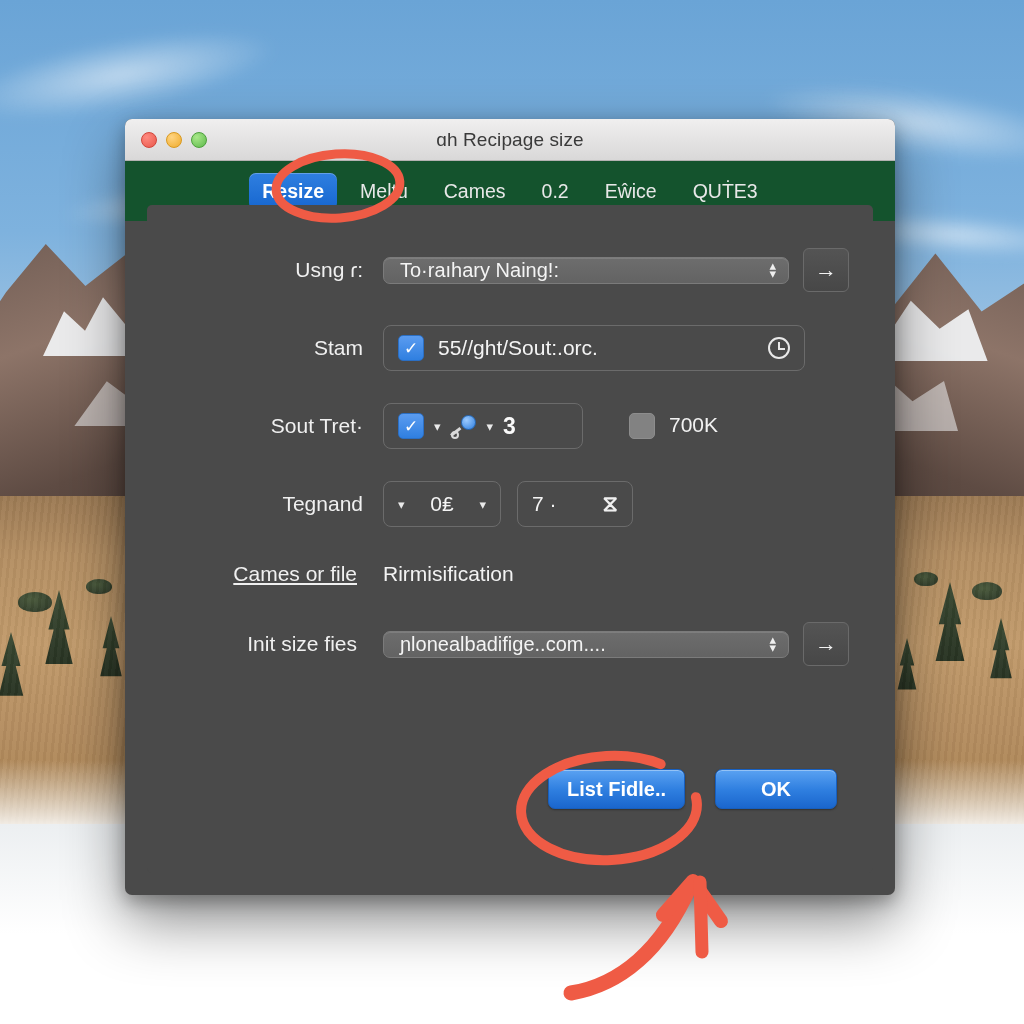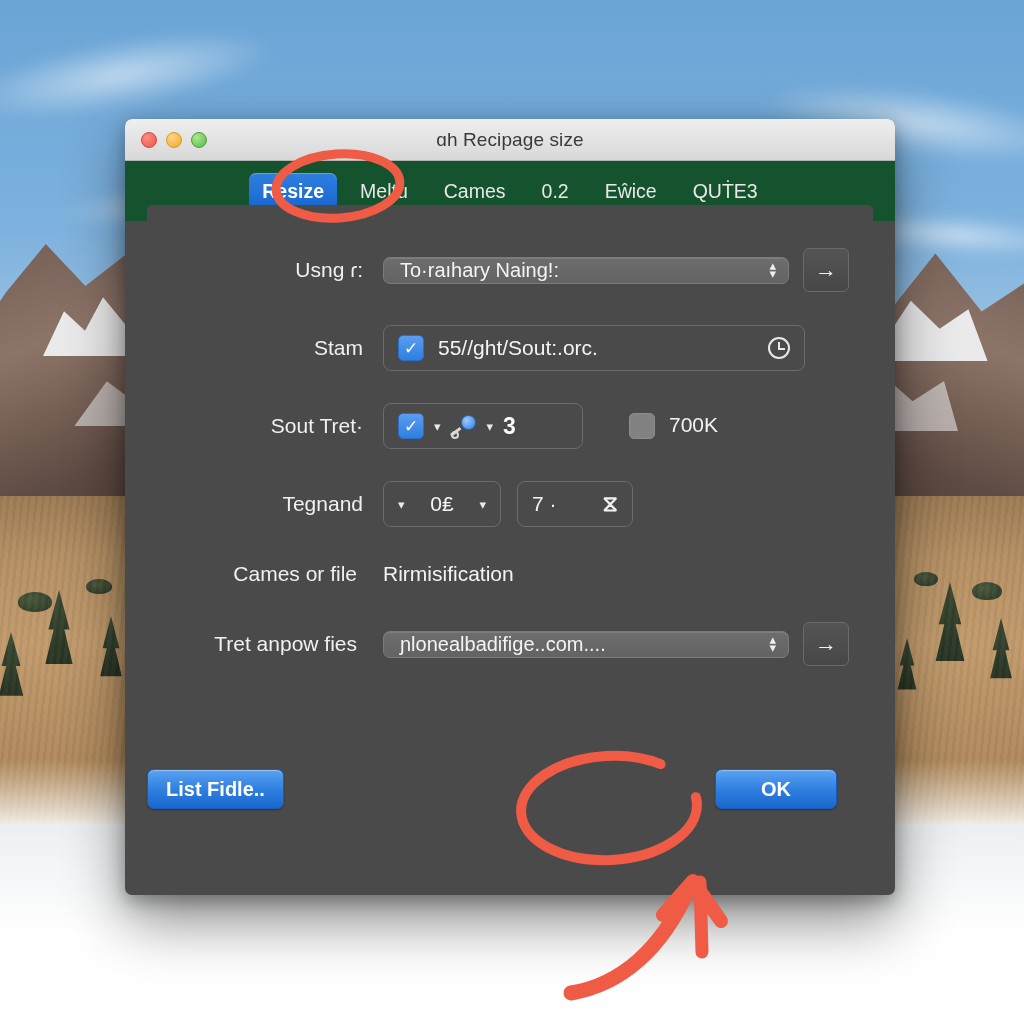--- a/index.html
+++ b/index.html
@@ -196,21 +196,21 @@
   .num { font-size: 23px; font-weight: 700; color: #fafafa; }
   .hourglass {
     font-size: 22px; color: #efefef; font-weight: 700;
   }
   .plain-text { color: #f3f3f3; font-size: 21px; }
   .small-chk-label { color:#f2f2f2; font-size: 21px; }
 
   
   #footer {
     position: absolute; left: 0; right: 0; bottom: 64px;
-    display: flex; justify-content: space-between; gap: 21px; padding-right: 36px;
+    display: flex; justify-content: flex-end; gap: 30px; padding-right: 36px;
   }
   .btn {
     min-width: 122px; height: 40px; border-radius: 7px;
     background: linear-gradient(180deg,#5aa2f2 0%, #2f7fe0 52%, #1a66cd 100%);
     border: 1px solid #175fbf;
     color: #fff; font-size: 20px; font-weight: 700;
     display: flex; align-items: center; justify-content: center;
     box-shadow: inset 0 1px 0 rgba(255,255,255,.35), 0 1px 2px rgba(0,0,0,.35);
     padding: 0 18px; white-space: nowrap;
   }
@@ -321,26 +321,26 @@
         <span>0₤</span>
         <span class="caret">▾</span>
       </div>
       <div class="field-box" style="width:116px; margin-left:16px; justify-content:space-between;">
         <span>7 ·</span>
         <span class="hourglass">⧖</span>
       </div>
     </div>
 
     <div class="row" style="height:62px;">
-      <div class="rlabel" style="width:200px; padding-right:26px;">Cames or file</div>
+      <div class="rlabel" style="width:200px; padding-right:26px;text-decoration:underline;">Cames or file</div>
       <div class="plain-text">Rirmisification</div>
     </div>
 
     <div class="row">
-      <div class="rlabel" style="width:200px; padding-right:26px;">Tret anpow fies</div>
+      <div class="rlabel" style="width:200px; padding-right:26px;">Init size fies</div>
       <div class="combo" style="width:406px;">
         <span>ɲlonealbadifige..com....</span>
         <span class="stepper">
           <span>▴</span>
             <span>▾</span>
         </span>
       </div>
       <div class="go-btn">→</div>
     </div>
 

